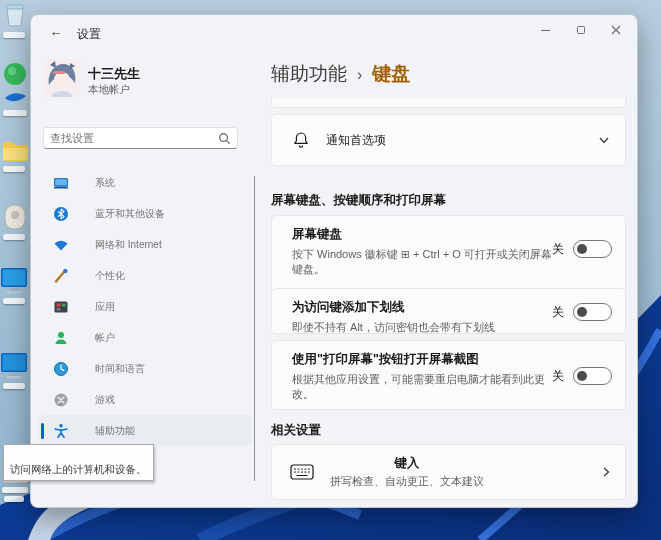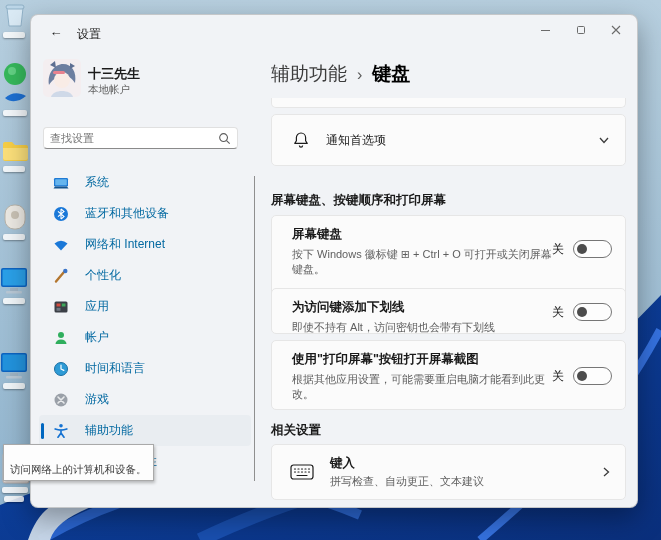--- a/index.html
+++ b/index.html
@@ -43,34 +43,34 @@
   .searchbox input { flex:1; border:none; outline:none; font-size:11px; color:#1b1b1b;
     background:transparent; font-family:inherit; }
   .searchbox input::placeholder { color:#767676; }
 
   
   .nav { position:absolute; left:8px; top:152px; width:212px; }
   .nav-item { position:relative; height:31px; display:flex; align-items:center;
     padding-left:24px; border-radius:4px; cursor:default; }
   .nav-item .nicon { position:absolute; left:14px; top:50%; transform:translateY(-50%);
     width:16px; height:16px; }
-  .nav-item .nlabel { margin-left:22px; font-size:12px; color:#0369a1; white-space:nowrap; }
+  .nav-item .nlabel { margin-left:32px; font-size:10px; color:#737373; white-space:nowrap; }
   .nav-item.selected { background:#e9edf1; }
   .nav-item.selected::before { content:""; position:absolute; left:2px; top:7.5px;
     width:3px; height:16px; border-radius:2px; background:#0067c0; }
 
   
   .tooltip { position:absolute; left:3px; top:444px; z-index:30; background:#fdfdfd;
     border:1px solid #a9a9a9; box-shadow:1px 2px 3px rgba(0,0,0,.25);
     font-size:10.5px; color:#3c3c3c; padding:18px 6px 3px; white-space:nowrap; }
 
   
   .breadcrumb { position:absolute; left:240px; top:46px; font-size:19px; color:#3c3c3c; }
   .breadcrumb .sep { margin:0 10px; color:#5a5a5a; font-size:16px; }
-  .breadcrumb .current { font-weight:600; color:#000000; }
+  .breadcrumb .current { font-weight:600; color:#a16207; }
 
   .card { position:absolute; left:240px; width:355px; background:#fbfbfb;
     border:1px solid #e6e6e6; border-radius:5px; }
   .card-sliver { top:83px; height:10px; border-top:none; border-radius:0 0 5px 5px; }
   .card-bell { top:99px; height:52px; display:flex; align-items:center; padding:0 14px 0 20px; }
   .card-bell .bell-wrap { width:18px; height:18px; }
   .card-bell .blabel { margin-left:16px; font-size:12px; color:#1b1b1b; }
   .card-bell .chev { margin-left:auto; width:14px; height:14px; }
 
   .divider { position:absolute; left:223px; top:161px; width:1px; height:305px; background:#8f8f8f; }
@@ -87,21 +87,21 @@
     background:#fdfdfd; position:relative; }
   .toggle .knob { position:absolute; left:3px; top:3px; width:10px; height:10px;
     border-radius:50%; background:#4c4c4c; }
 
   .card-a { top:200px; height:82px; } .card-a .tc-right { top:24px; }
   .card-b { top:273px; height:46px; } .card-b .tc-right { top:14px; }
   .card-c { top:325px; height:70px; } .card-c .tc-right { top:26px; }
 
   .card-typing { top:429px; height:56px; display:flex; align-items:center; padding:0 12px 0 18px; }
   .kbd-wrap { width:24px; height:18px; }
-  .typing-text { margin-left:16px; }
+  .typing-text { margin-left:16px;text-align:center; }
   .typing-title { font-size:12.5px; font-weight:600; color:#1a1a1a; }
   .typing-desc { margin-top:2px; font-size:11px; color:#5f5f5f; }
   .card-typing .chev-r { margin-left:auto; width:14px; height:14px; }
 </style>
 </head>
 <body>
 
 <div id="canvas">
 
   <svg id="wallpaper" width="661" height="540" viewBox="0 0 661 540">

